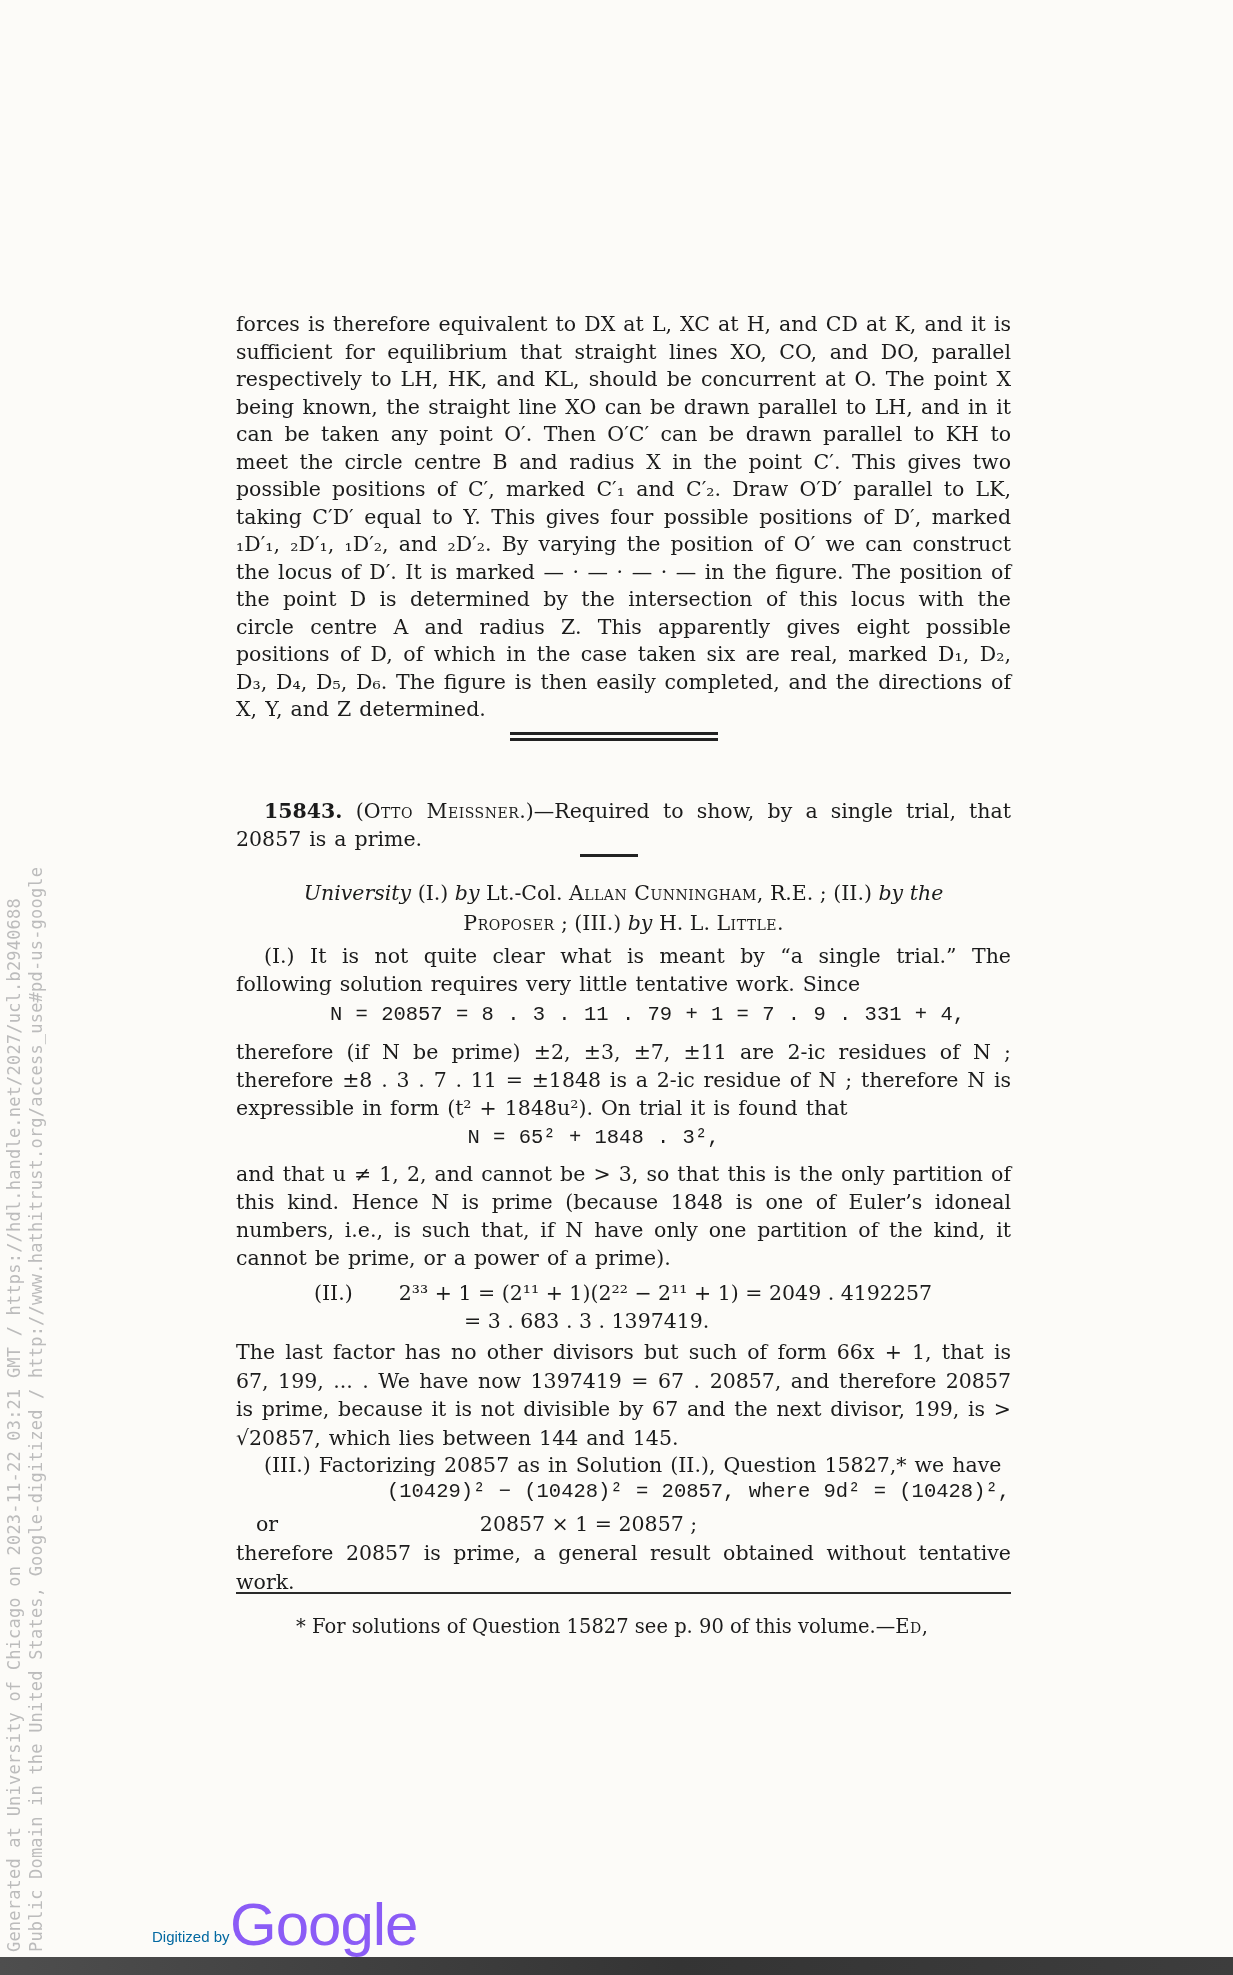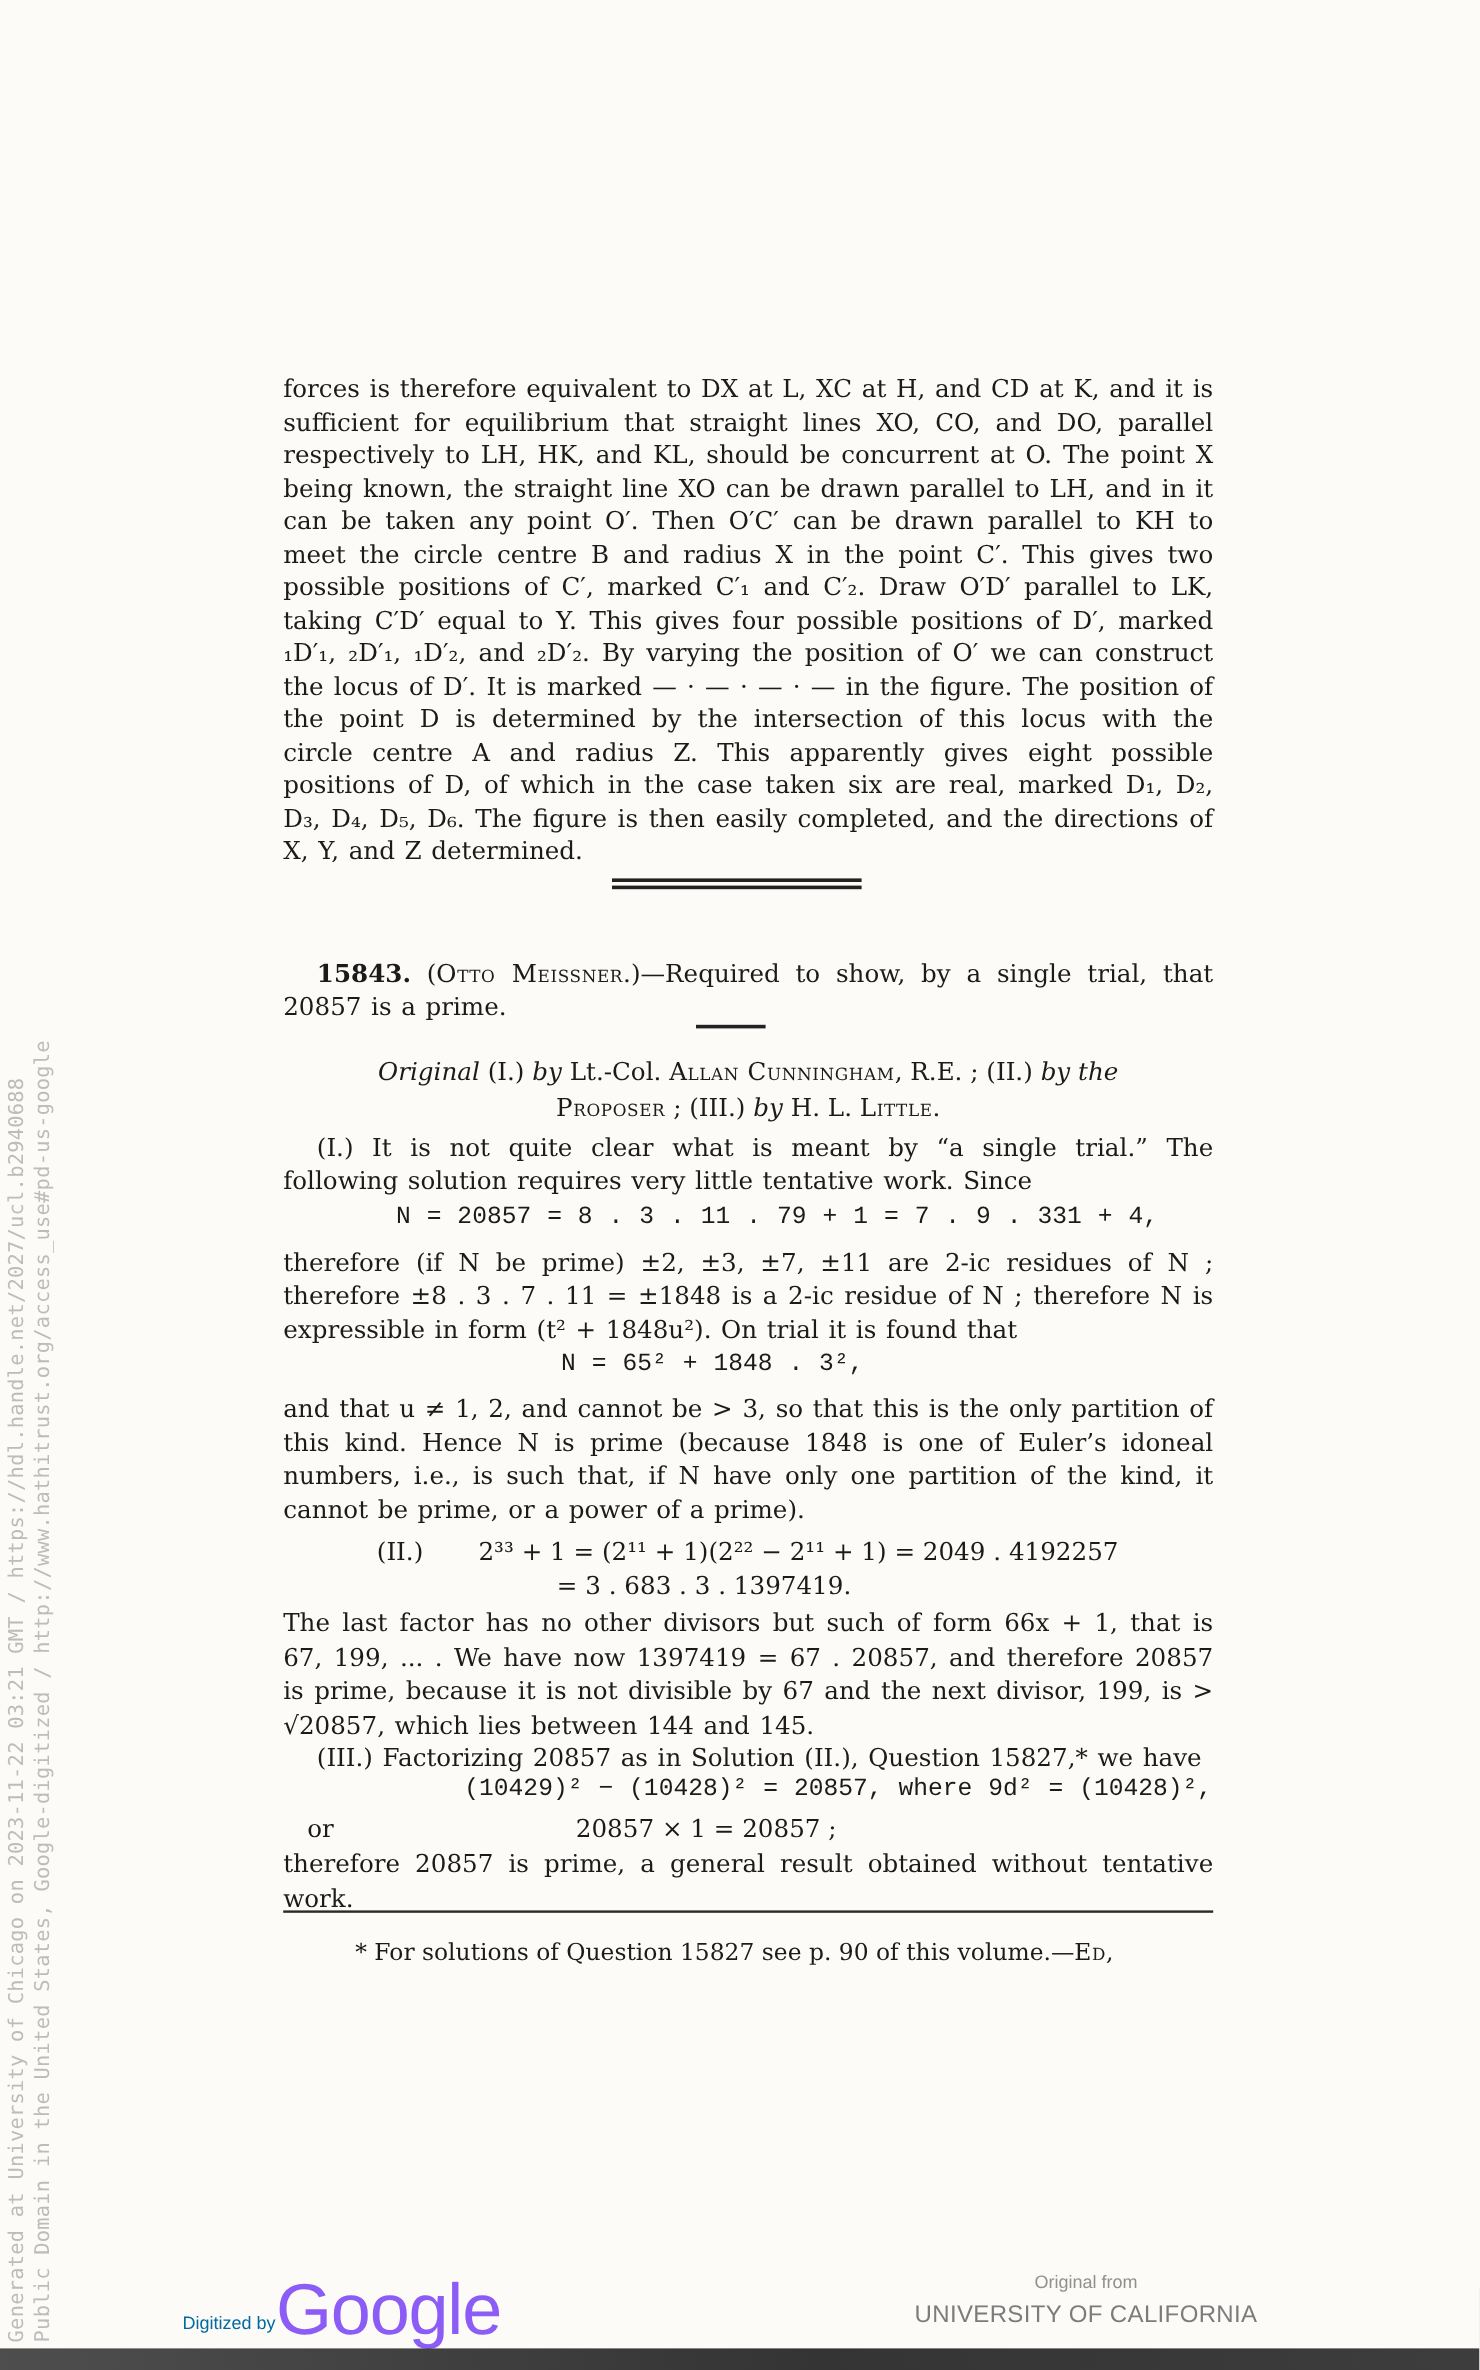--- a/index.html
+++ b/index.html
@@ -89,21 +89,21 @@
 
   <div class="double-rule">
       <div class="dr"></div>
       <div class="dr"></div>
     </div>
 
   <p class="body-par indent" style="top:798px"><b>15843.</b><span>  (</span><span class="sc">Otto Meissner</span><span>.)—Required to show, by a single trial, that 20857 is a prime.</span></p>
 
   <div class="short-rule"></div>
 
-  <div class="sol-heading"><span class="it">Original</span><span> (I.) </span><span class="it">by</span><span> Lt.-Col. </span><span class="sc">Allan Cunningham</span><span>, R.E. ; (II.) </span><span class="it">by the</span><br><span class="sc">Proposer</span><span> ; (III.) </span><span class="it">by</span><span> H. L. </span><span class="sc">Little</span><span>.</span></div>
+  <div class="sol-heading"><span class="it">University</span><span> (I.) </span><span class="it">by</span><span> Lt.-Col. </span><span class="sc">Allan Cunningham</span><span>, R.E. ; (II.) </span><span class="it">by the</span><br><span class="sc">Proposer</span><span> ; (III.) </span><span class="it">by</span><span> H. L. </span><span class="sc">Little</span><span>.</span></div>
 
   <p class="body-par indent" style="top:943px">(I.) It is not quite clear what is meant by “a single trial.”  The following solution requires very little tentative work.  Since</p>
 
   <div class="eq eq-shift-r2" style="top:1003px">N = 20857 = 8 . 3 . 11 . 79 + 1 = 7 . 9 . 331 + 4,</div>
 
   <p class="body-par lh28" style="top:1038px">therefore (if N be prime) ±2, ±3, ±7, ±11 are 2-ic residues of N ; therefore ±8 . 3 . 7 . 11 = ±1848 is a 2-ic residue of N ; therefore N is expressible in form (t² + 1848u²).  On trial it is found that</p>
 
   <div class="eq eq-shift-l" style="top:1126px">N = 65² + 1848 . 3²,</div>
 
   <p class="body-par lh28" style="top:1160px">and that u ≠ 1, 2, and cannot be &gt; 3, so that this is the only partition of this kind.  Hence N is prime (because 1848 is one of Euler’s idoneal numbers, i.e., is such that, if N have only one partition of the kind, it cannot be prime, or a power of a prime).</p>
@@ -124,20 +124,16 @@
 
   <p class="body-par" style="top:1539px;line-height:28.5px">therefore 20857 is prime, a general result obtained without tentative work.</p>
 
   <div class="fn-rule"></div>
 
   <p class="footnote"><span>* For solutions of Question 15827 see p. 90 of this volume.—</span><span class="sc">Ed</span><span>,</span></p>
 
   <span class="footer-digitized">Digitized by</span>
   <span class="google-logo">Google</span>
 
-  <div class="footer-right">
-    <div class="orig-from">Original from</div>
-    <div class="institution">UNIVERSITY OF CALIFORNIA</div>
-  </div>
 
   <div class="bottom-bar"></div>
 
 </div>
 
 </body></html>

